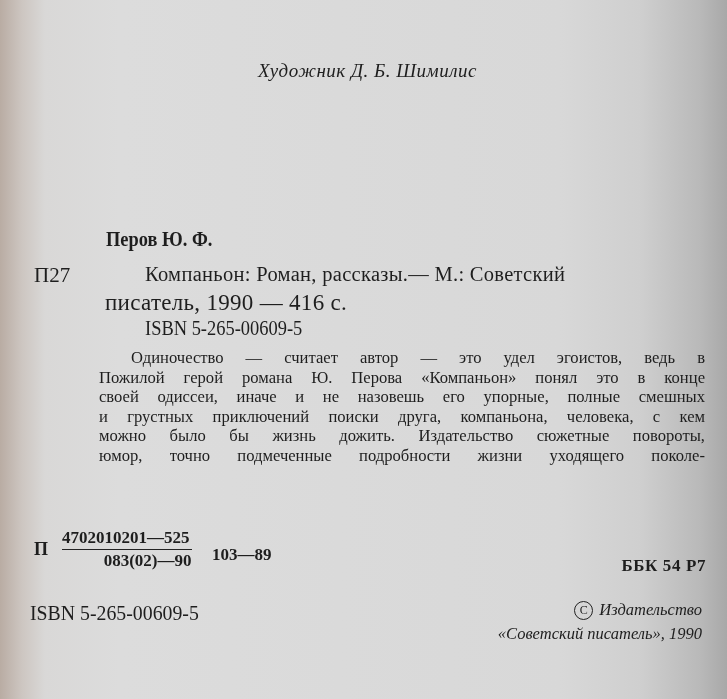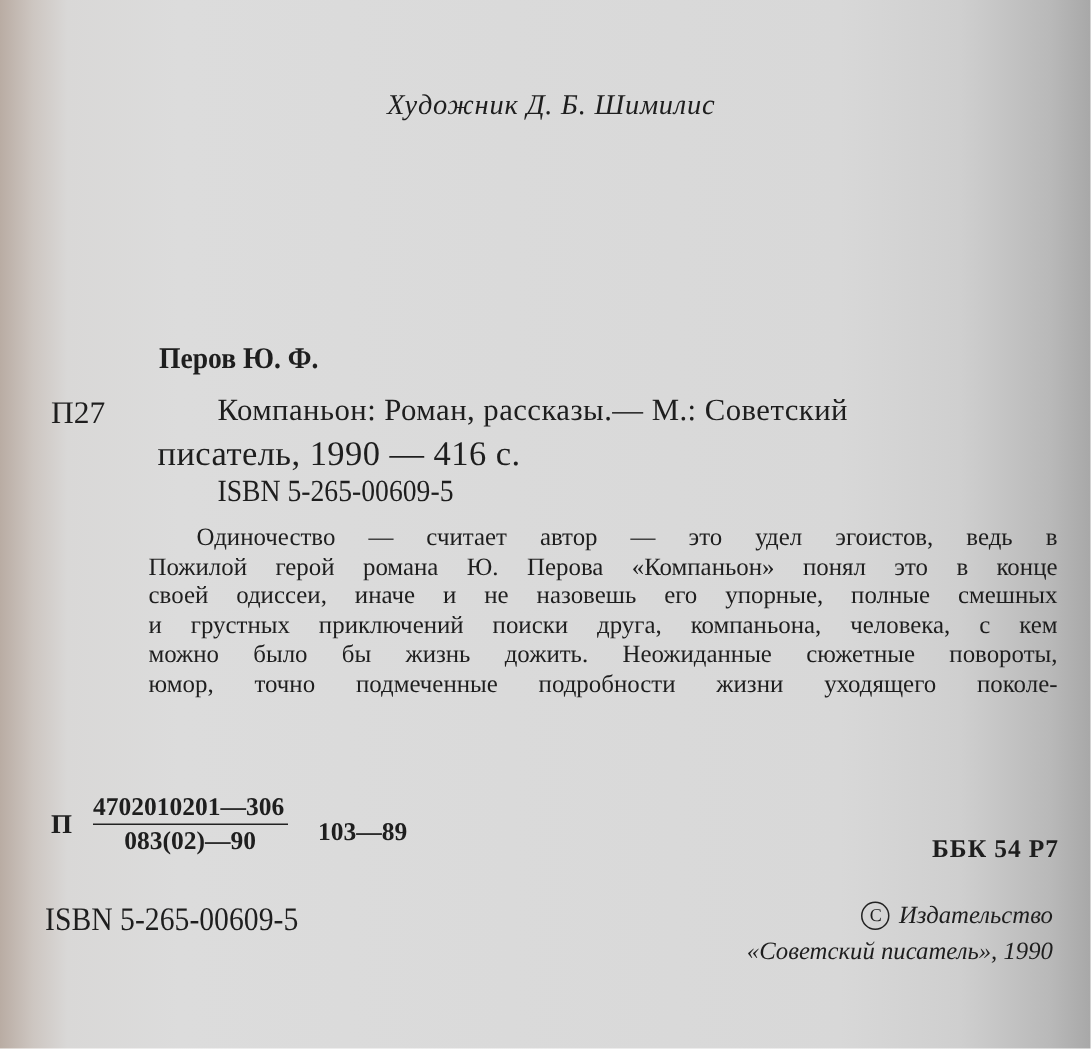--- a/index.html
+++ b/index.html
@@ -16,21 +16,21 @@
   .title-line { left: 145px; top: 263px; font-size: 20.5px; letter-spacing: 0.3px; }
   .title-line2 { left: 105px; top: 290px; font-size: 23px; letter-spacing: 0.3px; }
   .isbn1 { left: 145px; top: 317px; font-size: 20.5px; transform: scaleX(0.9); transform-origin: left; }
   .annot { position: absolute; left: 99px; top: 348px; width: 606px; font-size: 16.6px; line-height: 19.6px; }
   .annot p { margin: 0; text-align: justify; text-align-last: justify; white-space: nowrap; }
   .annot p.first { padding-left: 32px; }
   .annot p.last { text-align-last: left; }
   .cls-p { left: 34px; top: 539px; font-size: 18px; font-weight: bold; }
   .frac { position: absolute; left: 62px; top: 528px; font-size: 17px; font-weight: bold; text-align: center; }
   .frac .num { border-bottom: 1.5px solid #222; padding: 0 2px 1px 0; }
-  .frac .den { padding-top: 1px; }
+  .frac .den { padding-top: 1px; text-align: right; }
   .frac-tail { left: 212px; top: 545px; font-size: 17px; font-weight: bold; }
   .bbk { right: 21px; top: 556px; font-size: 17px; font-weight: bold; letter-spacing: 0.6px; }
   .isbn2 { left: 30px; top: 600px; font-size: 22px; transform: scaleX(0.9); transform-origin: left; }
   .pub1 { right: 25px; top: 600px; font-size: 16.5px; font-style: italic; }
   .pub2 { right: 25px; top: 624px; font-size: 16.5px; font-style: italic; }
   .copy { display: inline-block; width: 17px; height: 17px; border: 1.5px solid #222; border-radius: 50%; font-size: 12px; line-height: 17px; text-align: center; font-style: normal; margin-right: 6px; vertical-align: 1px; }
 </style>
 </head>
 <body>
 
@@ -40,27 +40,27 @@
 <div class="abs serif code">П27</div>
 <div class="abs serif title-line">Компаньон: Роман, рассказы.— М.: Советский</div>
 <div class="abs serif title-line2">писатель, 1990 — 416 с.</div>
 <div class="abs serif isbn1">ISBN 5-265-00609-5</div>
 
 <div class="annot serif">
   <p class="first">Одиночество — считает автор — это удел эгоистов, ведь в</p>
   <p>Пожилой герой романа Ю. Перова «Компаньон» понял это в конце</p>
   <p>своей одиссеи, иначе и не назовешь его упорные, полные смешных</p>
   <p>и грустных приключений поиски друга, компаньона, человека, с кем</p>
-  <p>можно было бы жизнь дожить. Неожиданные сюжетные повороты,</p>
+  <p>можно было бы жизнь дожить. Издательство сюжетные повороты,</p>
   <p>юмор, точно подмеченные подробности жизни уходящего поколе-</p>
 </div>
 
 <div class="abs serif cls-p">П</div>
 <div class="frac serif">
-  <div class="num">4702010201—306</div>
+  <div class="num">4702010201—525</div>
   <div class="den">083(02)—90</div>
 </div>
 <div class="abs serif frac-tail">103—89</div>
 <div class="abs serif bbk">ББК 54 Р7</div>
 
 <div class="abs serif isbn2">ISBN 5-265-00609-5</div>
 
 <div class="abs serif pub1">
   <span class="copy">C</span><span>Издательство</span>
 </div>

